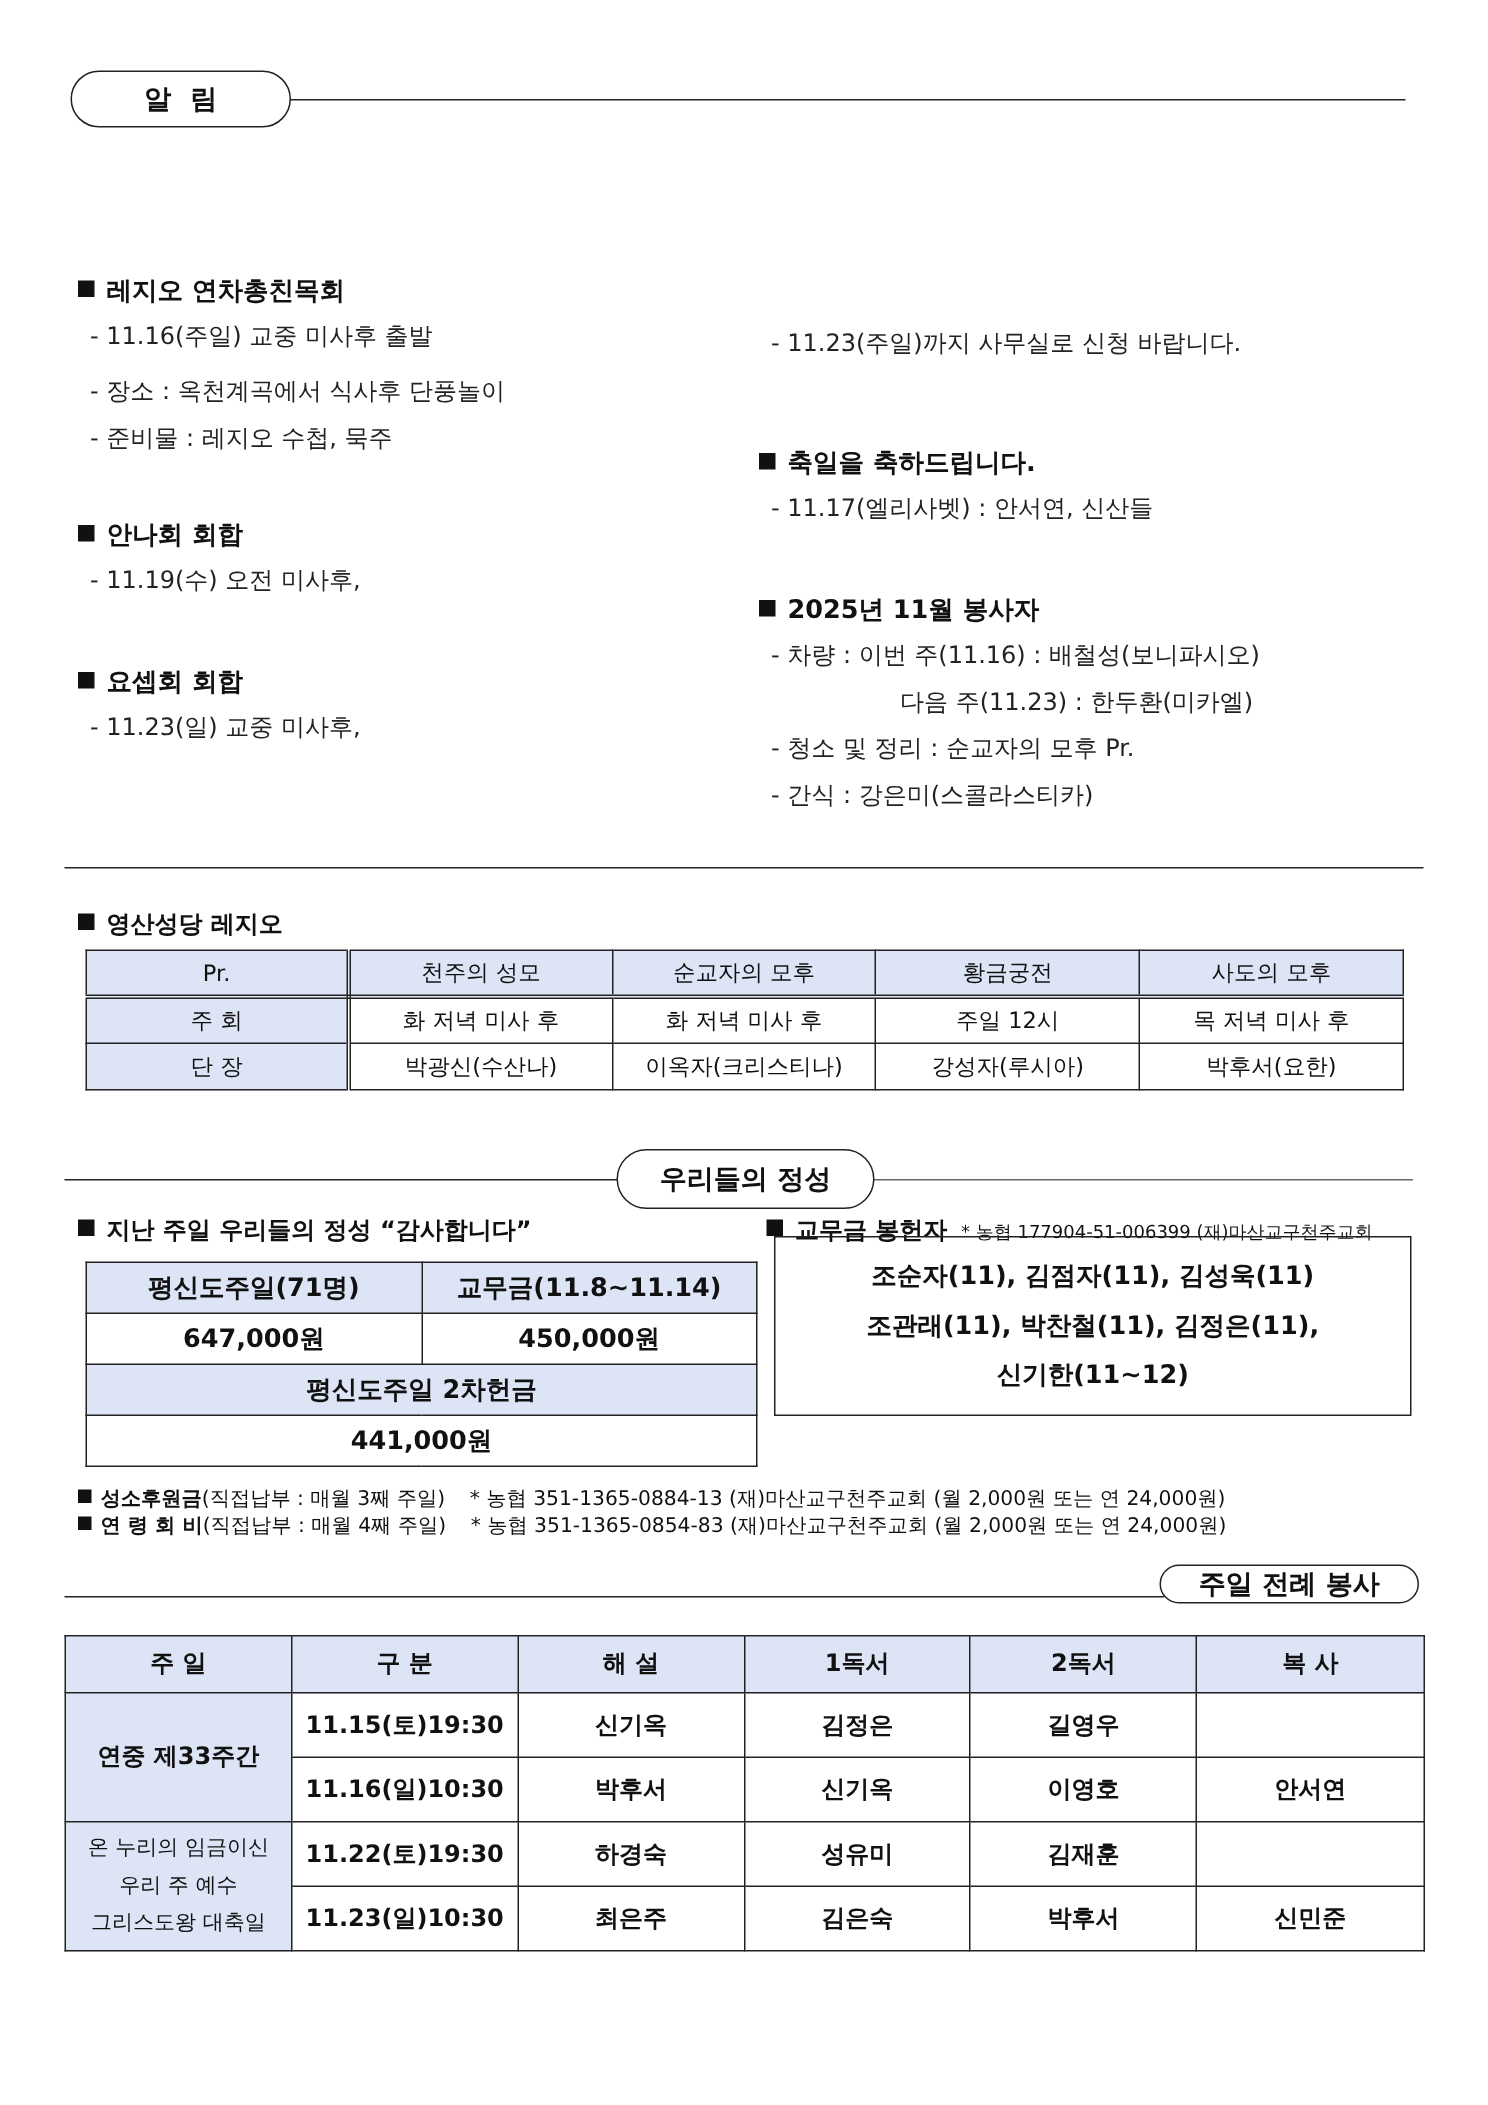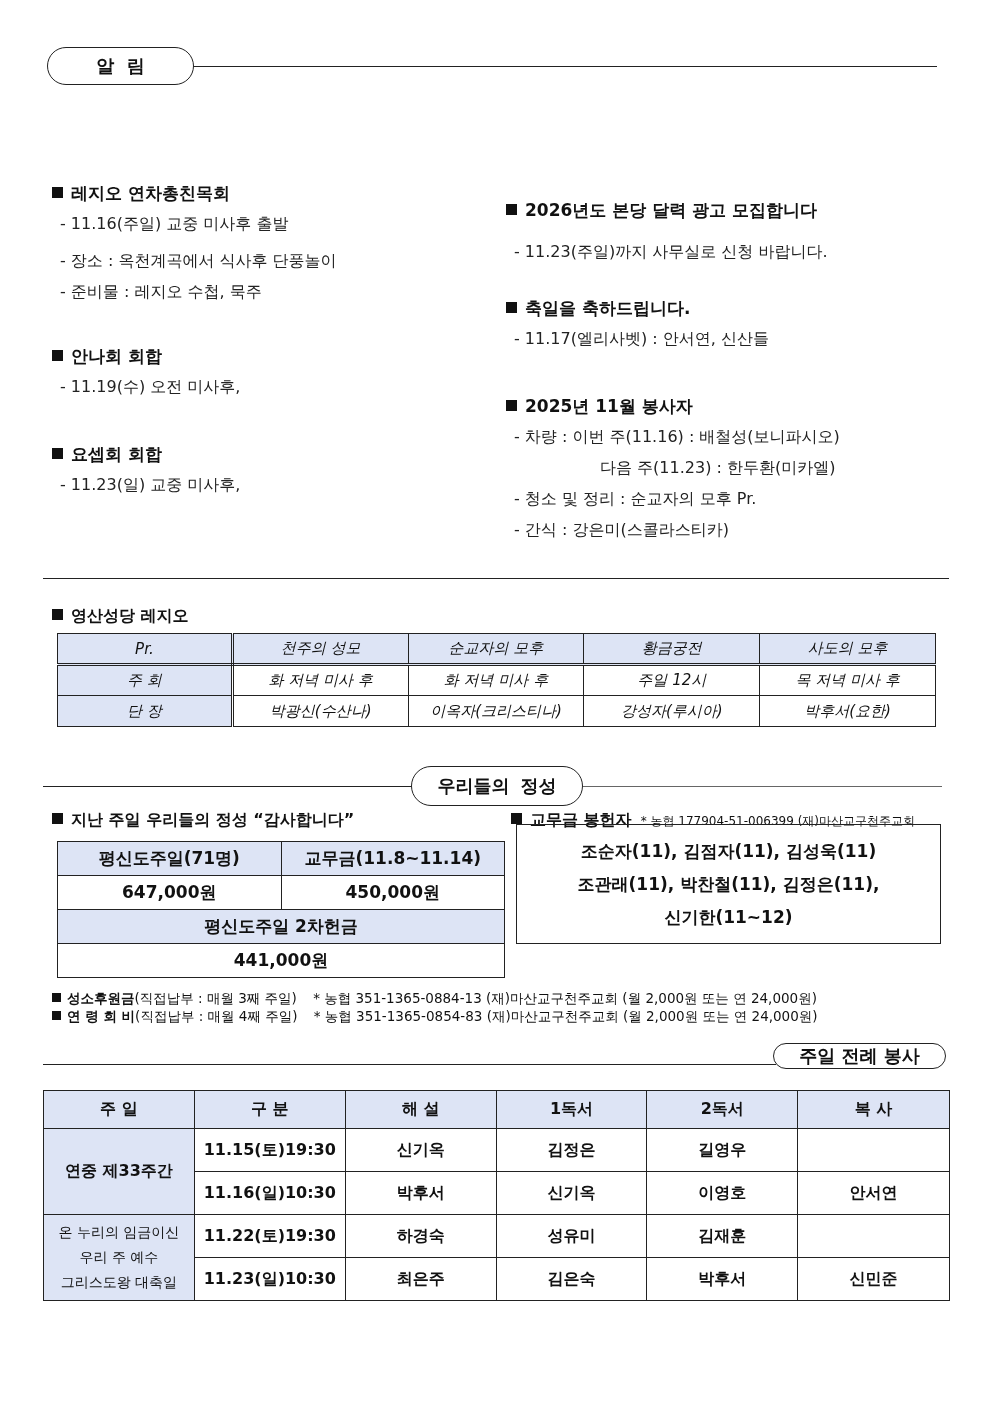--- a/index.html
+++ b/index.html
@@ -15,21 +15,21 @@
   .heading { font-weight: bold; font-size: 17px; white-space: nowrap; }
   .item { font-size: 16px; white-space: nowrap; color: #222; }
   .sq { display: inline-block; width: 11px; height: 11px; background: #111; margin-right: 8px; vertical-align: 1px; }
   .sq.sm { width: 9px; height: 9px; margin-right: 6px; }
 
   table { border-collapse: collapse; position: absolute; }
   td { border: 1.2px solid #222; text-align: center; vertical-align: middle; font-size: 15px; }
   .hdr { background: #dde4f5; }
 
   
-  #legio td { height: 31px; font-size: 15px; font-style: italic; }
+  #legio td { height: 31px; font-size: 15px; }
   #legio td.first { border-right: 3px double #222; }
   #legio tr.top td { border-bottom: 3px double #222; }
 
   
   #offer td { height: 34px; font-size: 17px; font-weight: bold; }
   #offer td.hdr { font-weight: bold; }
 
   .box { position: absolute; border: 1.2px solid #222; display: flex; flex-direction: column;
          align-items: center; justify-content: center; font-weight: bold; font-size: 17px; line-height: 33px; }
 
@@ -59,21 +59,20 @@
   <div class="heading"><span class="sq"></span><span>안나회 회합</span></div>
   <div class="item" style="margin-top:9px; margin-left:8px;">- 11.19(수) 오전 미사후,</div>
 </div>
 
 <div class="abs" style="left:52px; top:443px;">
   <div class="heading"><span class="sq"></span><span>요셉회 회합</span></div>
   <div class="item" style="margin-top:9px; margin-left:8px;">- 11.23(일) 교중 미사후,</div>
 </div>
 
 <div class="abs" style="left:506px; top:199px;">
-  <div class="heading"><span class="sq"></span><span>2026년도 본당 달력 광고 모집합니다</span></div>
   <div class="item" style="margin-top:20px; margin-left:8px;">- 11.23(주일)까지 사무실로 신청 바랍니다.</div>
 </div>
 
 <div class="abs" style="left:506px; top:297px;">
   <div class="heading"><span class="sq"></span><span>축일을 축하드립니다.</span></div>
   <div class="item" style="margin-top:9px; margin-left:8px;">- 11.17(엘리사벳) : 안서연, 신산들</div>
 </div>
 
 <div class="abs" style="left:506px; top:395px;">
   <div class="heading"><span class="sq"></span><span>2025년 11월 봉사자</span></div>
@@ -108,21 +107,21 @@
     <td class="hdr first">단 장</td>
     <td>박광신(수산나)</td>
     <td>이옥자(크리스티나)</td>
     <td>강성자(루시아)</td>
     <td>박후서(요한)</td>
   </tr>
 </tbody>
   </table>
 
 <div class="hline" style="left:43px; top:786px; width:370px;"></div>
-<div class="pill" style="left:411px; top:766px; width:172px; height:40px;font-family:Liberation Mono, monospace;">
+<div class="pill" style="left:411px; top:766px; width:172px; height:40px;">
   <span>우리들의 정성</span>
 </div>
 <div class="hline grey" style="left:582px; top:786px; width:360px;"></div>
 
 <div class="abs heading" style="left:52px; top:810px; font-size:16px;">
   <span class="sq"></span><span>지난 주일 우리들의 정성 “감사합니다”</span>
 </div>
 
 <table id="offer" style="left:57px; top:841px; width:448px;">
   <tbody>

